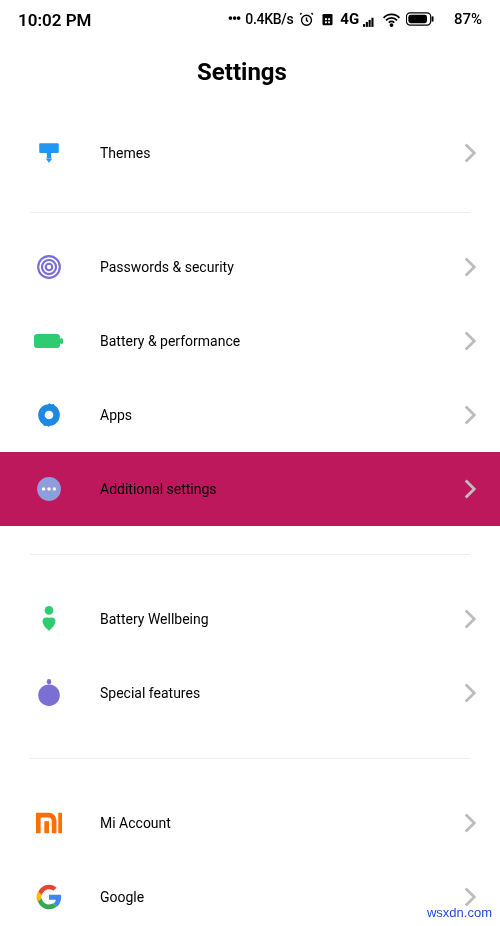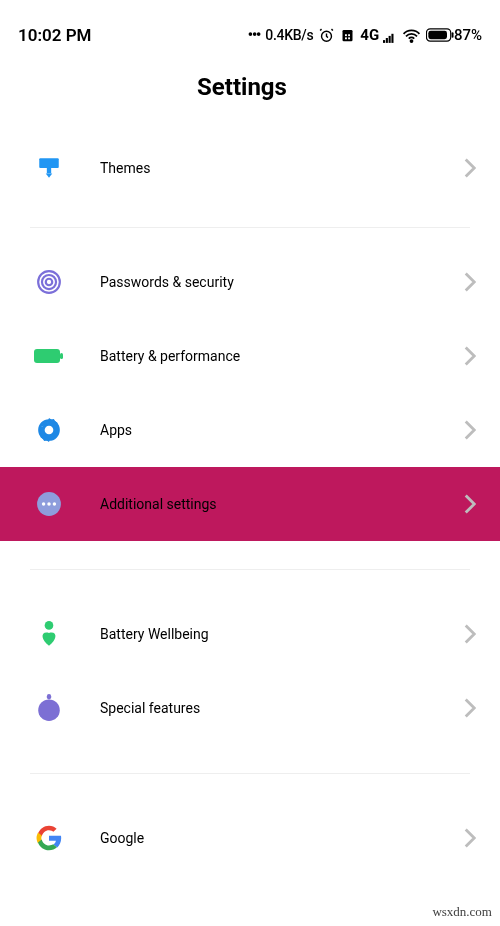--- a/index.html
+++ b/index.html
@@ -11,26 +11,25 @@
     body {
       width: 500px;
       height: 926px;
       background: #fff;
       position: relative;
       overflow: hidden;
     }
     .status-bar {
       display: flex;
       justify-content: space-between;
-      align-items: center;
+      align-items: flex-start;
       padding: 10px 18px 6px 18px;
       font-size: 16px;
       font-weight: 600;
       color: #000;
-      margin-top: 15px;
     }
     .status-left {
       font-size: 17px;
     }
     .status-right {
       display: flex;
       align-items: center;
       gap: 5px;
       font-size: 14px;
     }
@@ -96,31 +95,31 @@
       height: 40px;
     }
     .group-gap.first::after{
       top: 55%;
     }
     .watermark {
       position: absolute;
       bottom: 6px;
       right: 8px;
       font-size: 13px;
-      color: #404040;
-      font-family: Liberation Serif, serif;
+      color: #1d4ed8;
+      font-family: Liberation Sans, sans-serif;
     }
     .dots {
       letter-spacing: -1px;
       font-weight: 900;
     }
     .battery-wrap {
       display: flex;
       align-items: center;
-      gap: 0;
+      gap: 20px;
     }
   </style>
 </head>
 <body>
 
 <div class="status-bar">
   <div class="status-left">10:02 PM</div>
   <div class="status-right">
     <span class="dots">•••</span>
     <span class="speed">0.4KB/s</span>
@@ -271,20 +270,33 @@
       </svg>
     </div>
     <div class="label">Special features</div>
     <svg class="chevron" width="12" height="20" viewBox="0 0 8 14" fill="none" stroke="currentColor" stroke-width="2">
         <path d="M1 1l6 6-6 6"></path>
       </svg>
   </div>
 
   <div class="group-gap"></div>
 
+  <div class="item">
+    <div class="icon-wrap">
+      <svg width="26" height="22" viewBox="0 0 28 22">
+        <path d="M0 0 h14 a8 8 0 0 1 8 8 v14 h-5 V9 a4 4 0 0 0-4-4 H5 v17 H0z" fill="#FF6F00"></path>
+        <rect x="9" y="9" width="5" height="13" fill="#FF6F00"></rect>
+        <rect x="24" y="0" width="4" height="22" fill="#FF6F00"></rect>
+      </svg>
+    </div>
+    <div class="label">Mi Account</div>
+    <svg class="chevron" width="12" height="20" viewBox="0 0 8 14" fill="none" stroke="currentColor" stroke-width="2">
+        <path d="M1 1l6 6-6 6"></path>
+      </svg>
+  </div>
 
   <div class="item">
     <div class="icon-wrap">
       <svg width="26" height="26" viewBox="0 0 48 48">
         <path fill="#EA4335" d="M24 9.5c3.9 0 6.6 1.7 8.1 3.1l5.9-5.8C34.4 3.4 29.7 1.5 24 1.5 14.8 1.5 7 7.4 3.7 15.9l6.9 5.4C12.2 14.3 17.6 9.5 24 9.5z"></path>
         <path fill="#4285F4" d="M46.5 24.5c0-1.6-.1-3.1-.4-4.5H24v9h12.7c-.5 2.9-2.1 5.3-4.6 7l7.1 5.5c4.1-3.8 7.3-9.5 7.3-17z"></path>
         <path fill="#FBBC05" d="M10.6 28.7c-.5-1.5-.8-3-.8-4.7s.3-3.2.8-4.7l-6.9-5.4C2.1 17.4 1 20.6 1 24s1.1 6.6 2.7 10.1l6.9-5.4z"></path>
         <path fill="#34A853" d="M24 46.5c6 0 11-2 14.7-5.4l-7.1-5.5c-2 1.3-4.5 2.2-7.6 2.2-6.4 0-11.8-4.8-13.4-11.1l-6.9 5.4C7 40.6 14.8 46.5 24 46.5z"></path>
       </svg>
     </div>

